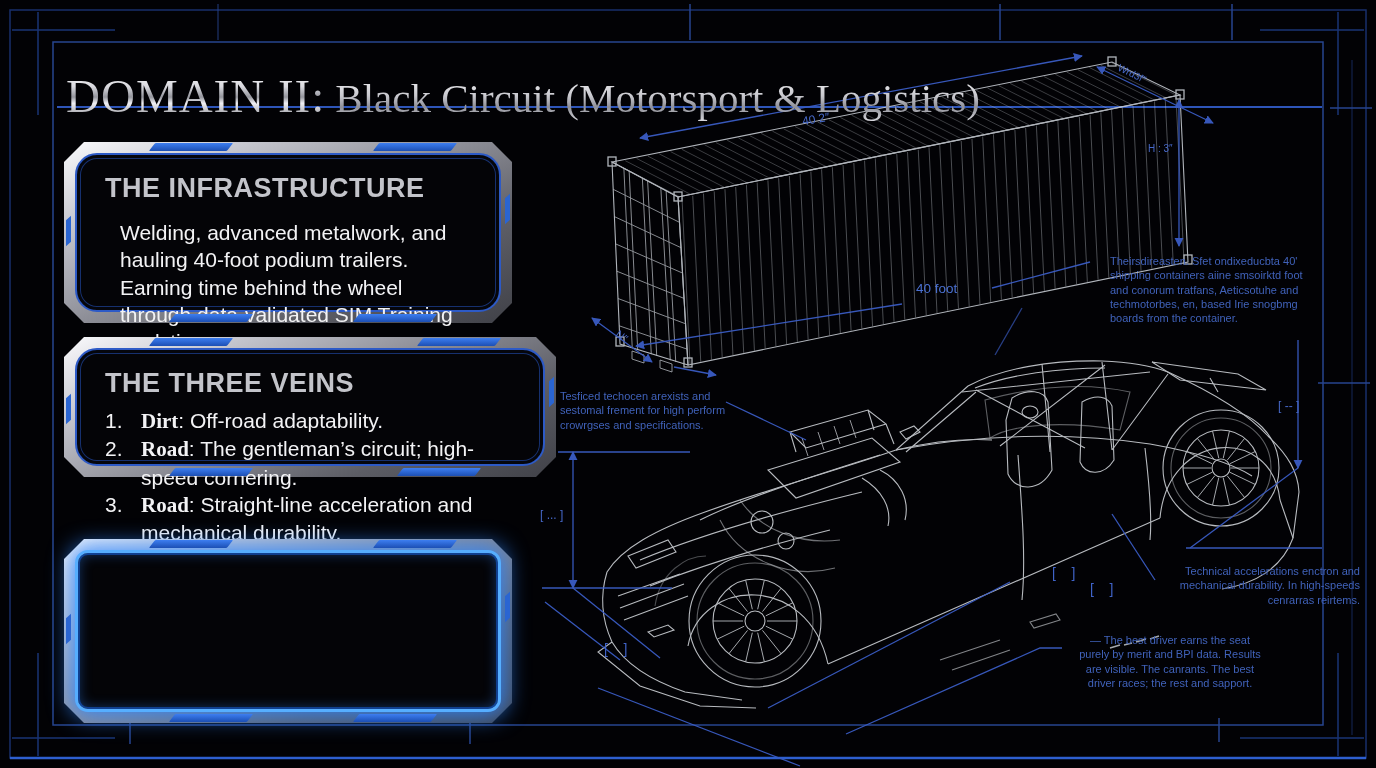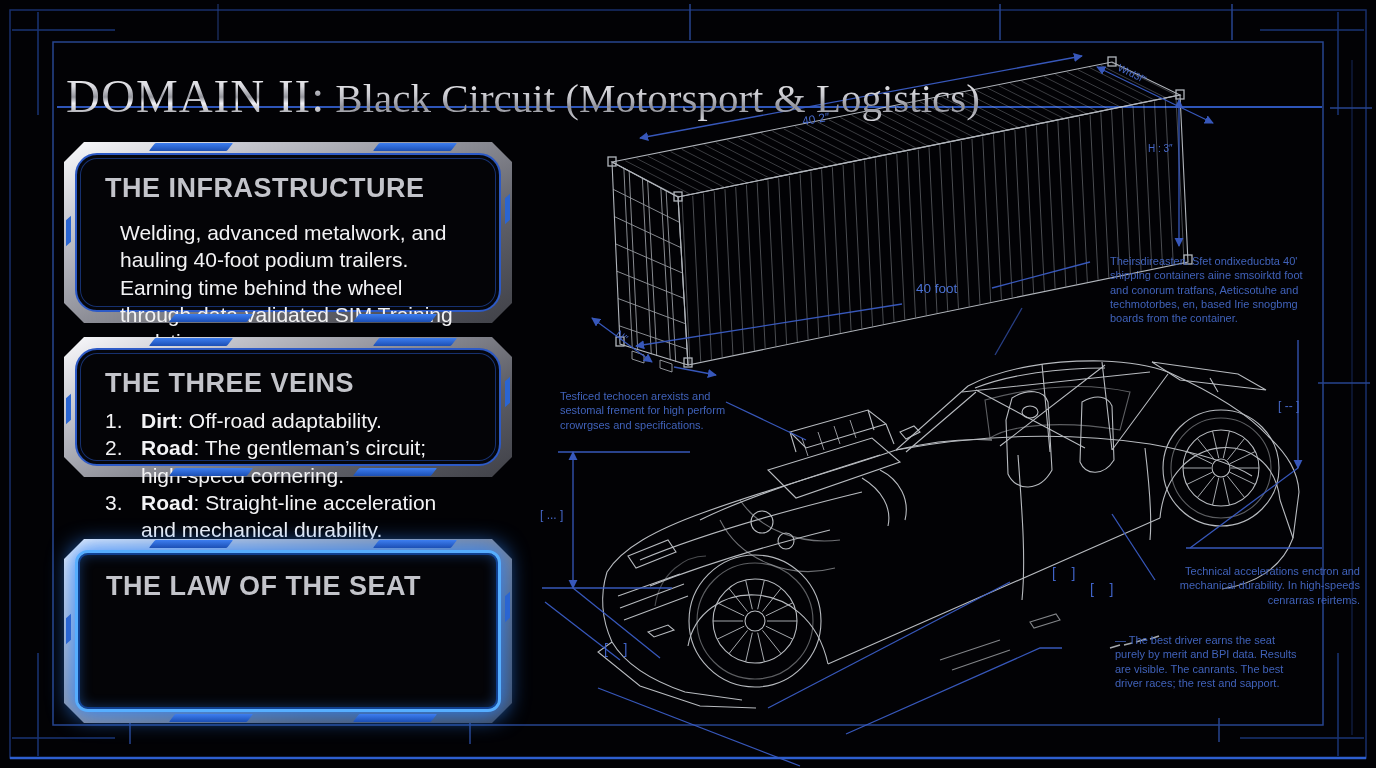--- a/index.html
+++ b/index.html
@@ -13,21 +13,21 @@
   #title .prefix{font-size:47px;font-weight:normal;letter-spacing:1px;
     background:linear-gradient(180deg,#ffffff 0%,#d8d8de 32%,#94959d 52%,#f0f0f4 64%,#74757d 100%);
     -webkit-background-clip:text;background-clip:text;color:transparent;}
   #title .rest{font-size:41px;font-weight:normal;margin-left:10px;
     background:linear-gradient(180deg,#f4f4f6 0%,#c9c9cf 45%,#8e8f97 70%,#d7d7dd 100%);
     -webkit-background-clip:text;background-clip:text;color:transparent;}
 
   
   .card{position:absolute;left:64px;width:448px;z-index:4;}
   #card-1{top:142px;height:181px;}
-  #card-2{top:337px;height:140px;}
+  #card-2{top:337px;height:140px;padding-left:44px;}
   #card-3{top:539px;height:184px;}
   .card-frame{position:absolute;inset:0;
     background:linear-gradient(155deg,#fbfbfd 0%,#c6c7cf 22%,#8d8e97 48%,#5c5d65 74%,#404148 100%);
     clip-path:polygon(20px 0,calc(100% - 20px) 0,100% 20px,100% calc(100% - 20px),
                       calc(100% - 20px) 100%,20px 100%,0 calc(100% - 20px),0 20px);}
   .tab{position:absolute;height:8px;background:linear-gradient(180deg,#3d7ef0,#1c4fb4);
        transform:skewX(-38deg);z-index:2;border-radius:1px;}
   .tab.t1{top:1px;left:88px;width:78px;}
   .tab.t2{top:1px;right:58px;width:78px;}
   .tab.b1{bottom:1px;left:108px;width:78px;}
@@ -38,28 +38,28 @@
   .card-inner{position:absolute;inset:11px;background:#040407;border-radius:22px;
     border:2px solid #2d5ac6;box-shadow:inset 0 0 0 3px #05060c,inset 0 0 0 4px #16306e;
     padding:18px 26px 0 28px;box-sizing:border-box;}
   #card-3 .card-inner{border:3px solid #56aeff;border-radius:13px;
     box-shadow:0 0 22px 5px rgba(46,134,255,.85),inset 0 0 14px rgba(46,134,255,.45),
                inset 0 0 0 2px #0a2f74;}
   .card-heading{font-size:27px;font-weight:bold;letter-spacing:.5px;color:#c3c4ca;margin:0 0 8px 0;}
   .card-body{font-size:21px;line-height:1.3;color:#f3f3f5;margin:15px;}
   .vein-item{display:flex;font-size:21px;line-height:1.3;color:#f3f3f5;}
   .vein-item .num{width:36px;flex:none;}
-  .vein-item b{font-weight:bold;}
+  .vein-item b{font-weight:bold;font-family:Liberation Serif, serif;}
 
   
   .note{position:absolute;z-index:3;color:#4062ba;font-size:11px;line-height:1.3;}
   #note-container{left:1110px;top:254px;width:198px;}
   #note-chassis{left:560px;top:389px;width:188px;}
   #note-durability{left:1160px;top:564px;width:200px;text-align:right;}
-  #note-seat{left:1115px;top:633px;width:190px;}
+  #note-seat{left:1075px;top:633px;width:190px;text-align:center;}
   .dim-label{position:absolute;z-index:3;color:#4668c8;font-size:12px;white-space:pre;}
   #lab-top-length{left:802px;top:112px;transform:rotate(-10deg);}
   #lab-width{left:1117px;top:68px;transform:rotate(26deg);font-size:10px;}
   #lab-height{left:1148px;top:143px;font-size:10px;}
   #lab-bottom-length{left:916px;top:281px;font-size:13.5px;color:#4a70d2;}
   #lab-door{left:616px;top:330px;transform:rotate(36deg);font-size:11px;}
   #lab-car-left{left:540px;top:508px;}
   #lab-car-right{left:1278px;top:399px;}
   .bracket{font-size:14px;color:#3f63c8;}
   #lab-br-a{left:604px;top:641px;}
@@ -390,21 +390,20 @@
 
   <div class="card" id="card-3">
     <div class="card-frame"></div>
     <div class="tab t1"></div>
     <div class="tab t2"></div>
     <div class="tab b1"></div>
     <div class="tab b2"></div>
     <div class="side-accent l"></div>
     <div class="side-accent r"></div>
     <div class="card-inner">
-      <h2 class="card-heading">THE LAW OF THE SEAT</h2>
     </div>
   </div>
 
   <div class="note" id="note-container">Theirsdireasten. Sfet ondixeducbta 40' shipping containers aiine smsoirktd foot and conorum tratfans, Aeticsotuhe and techmotorbes, en, based Irie snogbmg boards from the container.</div>
   <div class="note" id="note-chassis">Tesficed techocen arexists and sestomal frement for high perform crowrgses and specifications.</div>
   <div class="note" id="note-durability">Technical accelerations enctron and mechanical durability. In high-speeds cenrarras reirtems.</div>
   <div class="note" id="note-seat">— The best driver earns the seat purely by merit and BPI data. Results are visible. The canrants. The best driver races; the rest and sapport.</div>
 
   <div class="dim-label" id="lab-top-length">40 2″</div>
   <div class="dim-label" id="lab-width">Wrd3f″</div>

